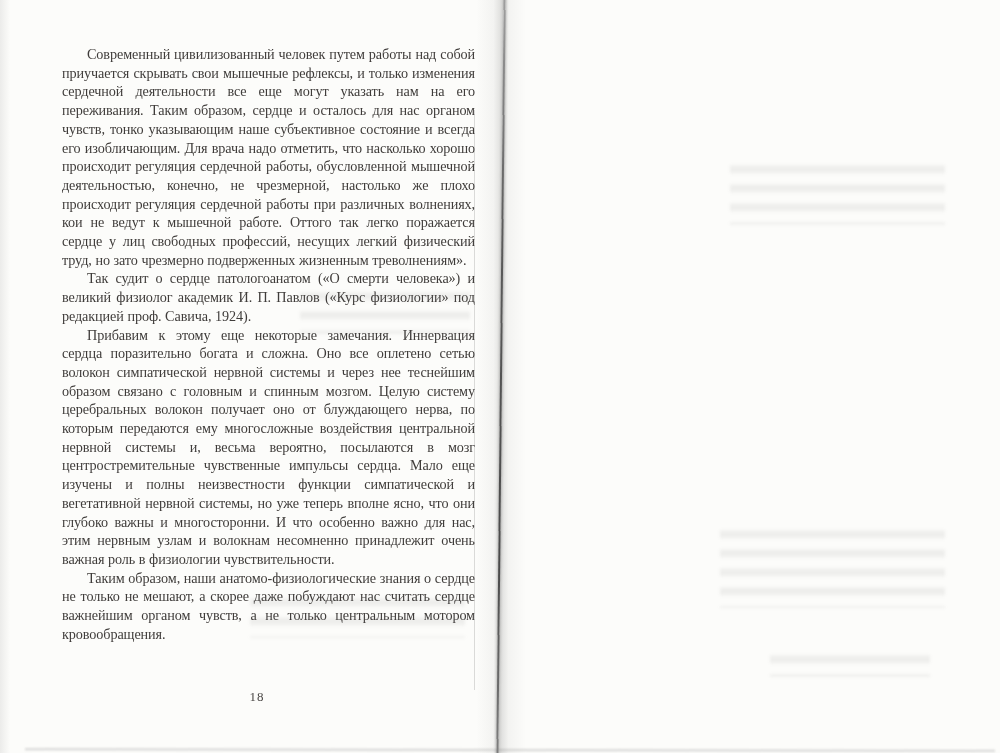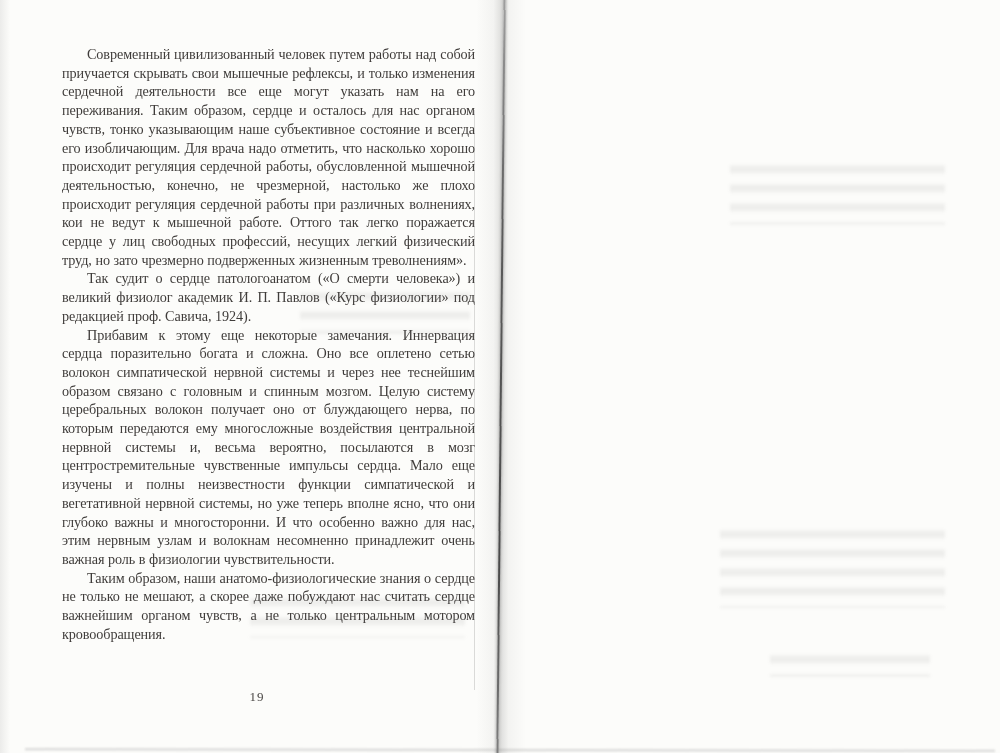--- a/index.html
+++ b/index.html
@@ -91,21 +91,21 @@
 
 <div class="spread">
 
   <section class="page left">
     <div class="text-block">
       <p>Современный цивилизованный человек путем работы над собой приучается скрывать свои мышечные рефлексы, и только изменения сердечной деятельности все еще могут указать нам на его переживания. Таким образом, сердце и осталось для нас органом чувств, тонко указывающим наше субъективное состояние и всегда его изобличающим. Для врача надо отметить, что насколько хорошо происходит регуляция сердечной работы, обусловленной мышечной деятельностью, конечно, не чрезмерной, настолько же плохо происходит регуляция сердечной работы при различных волнениях, кои не ведут к мышечной работе. Оттого так легко поражается сердце у лиц свободных профессий, несущих легкий физический труд, но зато чрезмерно подверженных жизненным треволнениям».</p>
       <p>Так судит о сердце патологоанатом («О смерти человека») и великий физиолог академик И. П. Павлов («Курс физиологии» под редакцией проф. Савича, 1924).</p>
       <p>Прибавим к этому еще некоторые замечания. Иннервация сердца поразительно богата и сложна. Оно все оплетено сетью волокон симпатической нервной системы и через нее теснейшим образом связано с головным и спинным мозгом. Целую систему церебральных волокон получает оно от блуждающего нерва, по которым передаются ему многосложные воздействия центральной нервной системы и, весьма вероятно, посылаются в мозг центростремительные чувственные импульсы сердца. Мало еще изучены и полны неизвестности функции симпатической и вегетативной нервной системы, но уже теперь вполне ясно, что они глубоко важны и многосторонни. И что особенно важно для нас, этим нервным узлам и волокнам несомненно принадлежит очень важная роль в физиологии чувствительности.</p>
       <p>Таким образом, наши анатомо-физиологические знания о сердце не только не мешают, а скорее даже побуждают нас считать сердце важнейшим органом чувств, а не только центральным мотором кровообращения.</p>
     </div>
-    <div class="page-num left">19</div>
+    <div class="page-num left">18</div>
   </section>
 
   <section class="page right">
     
     
   </section>
 
   <div class="ghost g1"></div>
   <div class="ghost g2"></div>
   <div class="ghost g3"></div>

